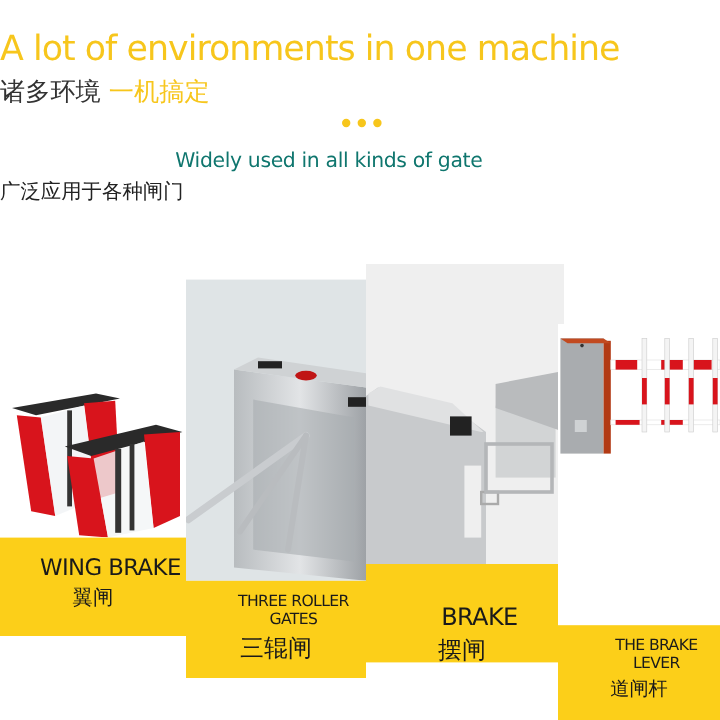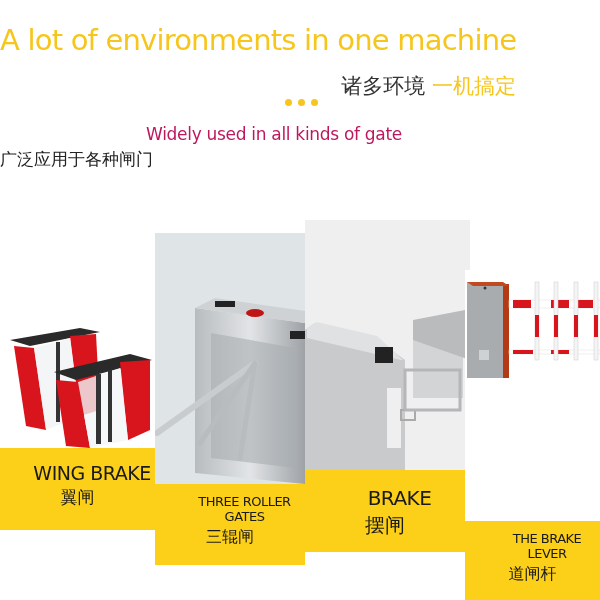--- a/index.html
+++ b/index.html
@@ -1,53 +1,53 @@
 <!DOCTYPE html>
 <html><head>
 <meta charset="utf-8">
 <style>
   html, body { margin:0; padding:0; }
   body { width:600px; height:600px; background:#ffffff; position:relative; overflow:hidden;
          font-family:"Liberation Sans","DejaVu Sans",sans-serif; }
   .abs { position:absolute; }
   .headline { left:0; width:600px; top:22px; text-align:left; color:#f7c61c;
               font-family:"DejaVu Sans",sans-serif; font-size:29px; letter-spacing:-0.8px; line-height:36px; }
-  .subline { left:0; width:516px; top:72px; text-align:right; font-size:21px; line-height:28px;
+  .subline { left:0; width:516px; top:62px; text-align:left; font-size:21px; line-height:28px;
              font-family:"DejaVu Sans",sans-serif; }
   .subline .dark { color:#333333; }
   .subline .accent { color:#f7c61c; }
   .dots { left:285px; top:99px; width:40px; height:10px; display:flex; gap:6px; }
   .dot { width:7px; height:7px; border-radius:50%; background:#f7c61c; }
-  .desc-en { left:0; width:548px; top:124px; text-align:center; font-size:17px; color:#be185d;
+  .desc-en { left:0; width:548px; top:124px; text-align:center; font-size:17px; color:#0f766e;
              font-family:"DejaVu Sans",sans-serif; letter-spacing:-0.3px; }
   .desc-cn { left:0; width:600px; top:148px; font-size:17px; color:#222;
              font-family:"DejaVu Sans",sans-serif; }
 
   .img { overflow:hidden; }
   .yellow { background:#fccf19; text-align:center; color:#1a1a1a;
             font-family:"DejaVu Sans",sans-serif; }
   .yellow .en { display:block; letter-spacing:-0.5px;padding-left:29px; }
   .yellow .cn { display:block; }
 
   
   .p1-img { left:0; top:250px; width:155px; height:198px; background:#ffffff; }
   .p1-y { left:0; top:448px; width:155px; height:82px; }
   .p1-y .en { font-size:19px; margin-top:14px; }
   .p1-y .cn { font-size:17px; margin-top:2px;text-align:center; }
 
   
   .p2-img { left:155px; top:233px; width:150px; height:251px; background:#dfe4e6; }
   .p2-y { left:155px; top:484px; width:150px; height:81px; }
   .p2-y .en { font-size:13px; margin-top:10px; }
-  .p2-y .cn { font-size:16px; margin-top:3px; }
+  .p2-y .cn { font-size:20px; margin-top:3px; }
 
   
   .p3-img { left:305px; top:220px; width:165px; height:250px; background:#efefef; }
   .p3-y { left:305px; top:470px; width:160px; height:82px; }
-  .p3-y .en { font-size:20px; margin-top:16px; }
+  .p3-y .en { font-size:20px; margin-top:32px; }
   .p3-y .cn { font-size:20px; margin-top:2px; }
 
   
   .p4-img { left:465px; top:270px; width:135px; height:214px; background:#ffffff; }
   .p4-y { left:465px; top:484px; width:135px; height:81px;margin-top:37px; }
   .p4-y .en { font-size:13px; margin-top:10px; }
   .p4-y .cn { font-size:16px; margin-top:3px;text-align:center; }
 </style>
 </head>
 <body>

